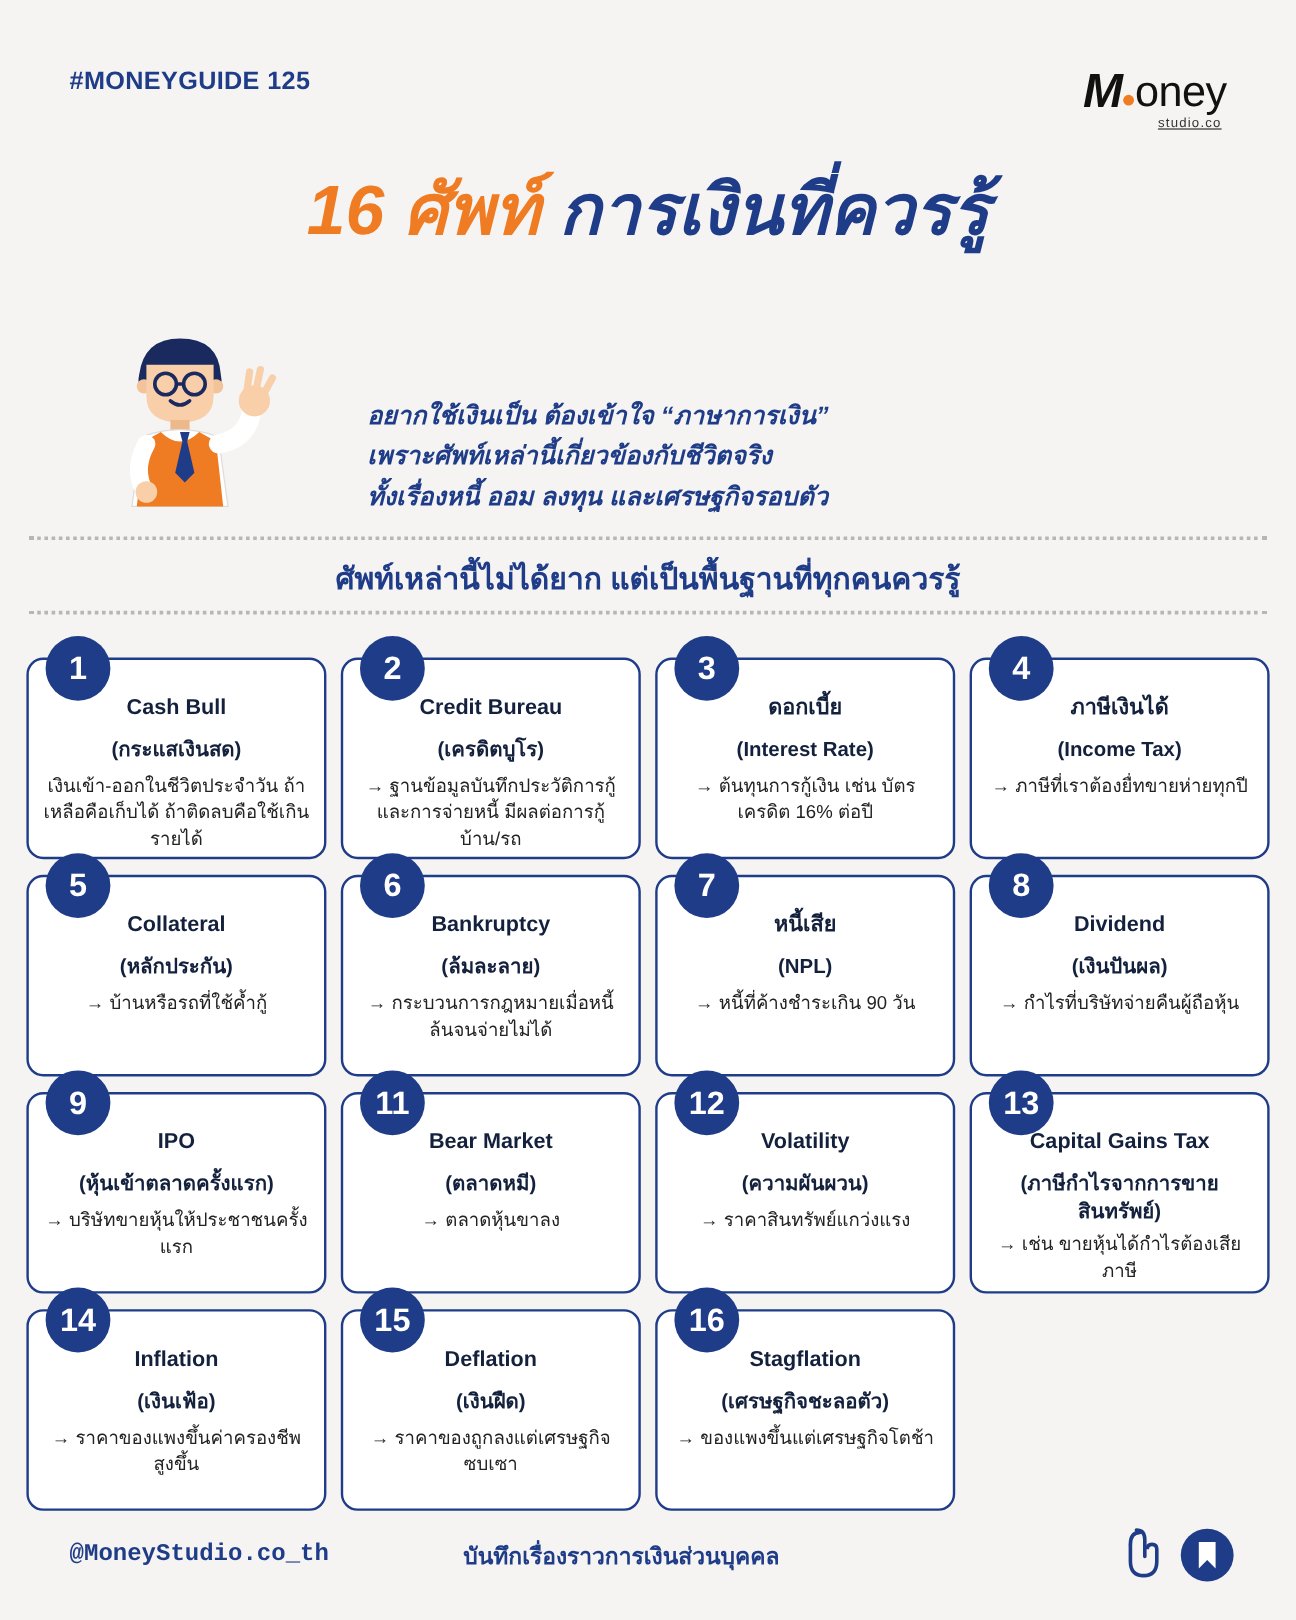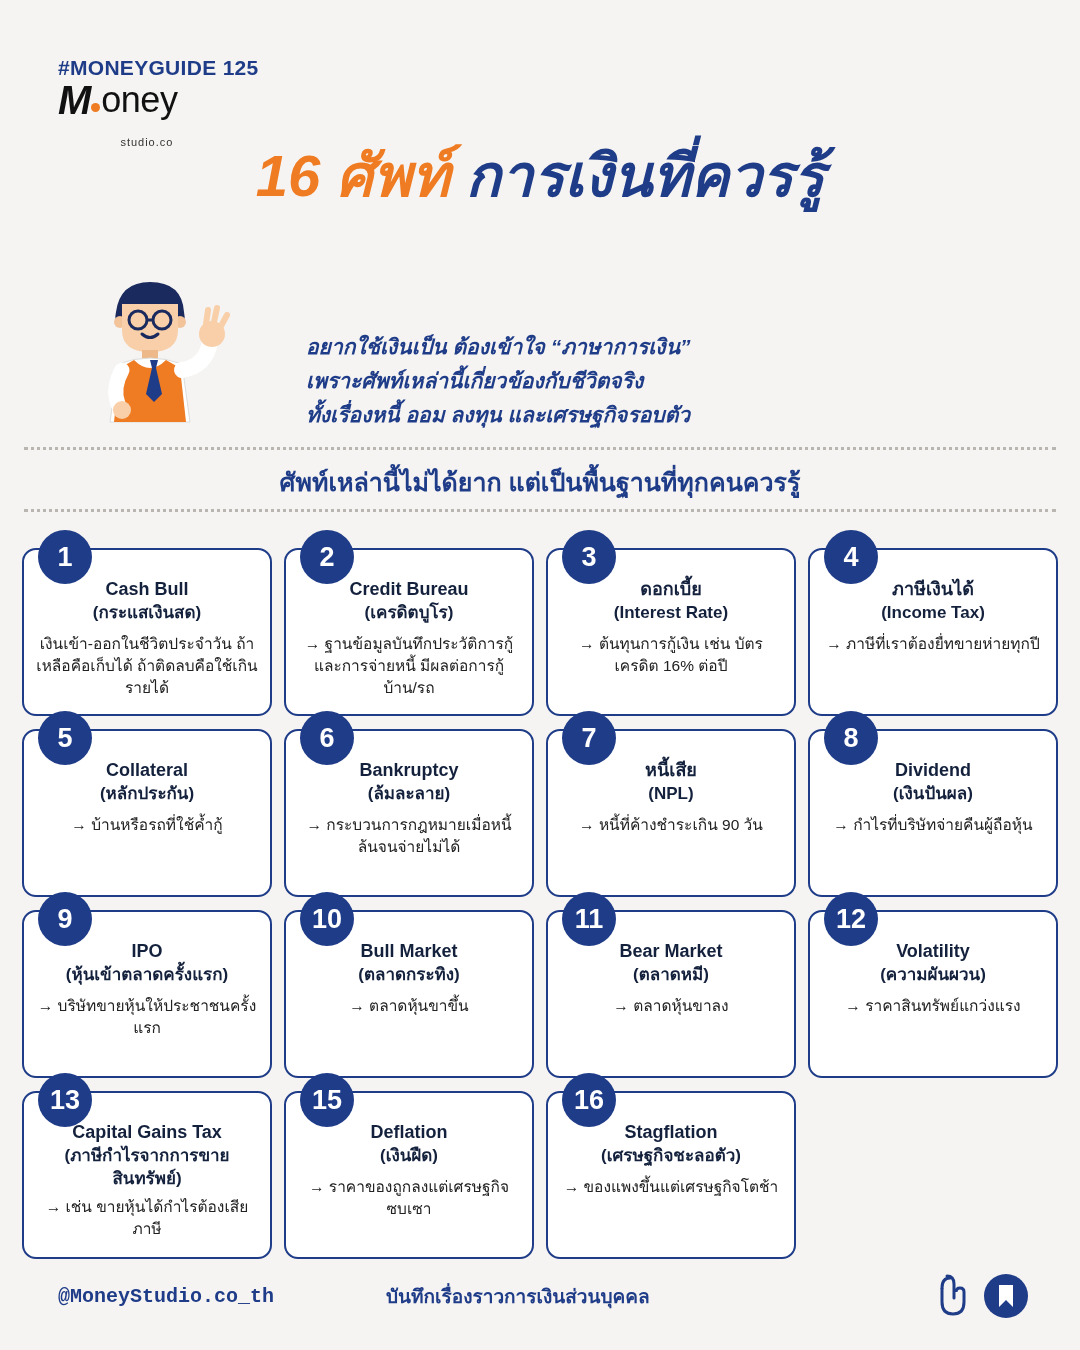--- a/index.html
+++ b/index.html
@@ -12,42 +12,43 @@
   .page {
     position: relative;
     width: 1080px; height: 1350px;
     background: #f5f4f2;
     padding: 0;
   }
 
   
   .top-bar {
     position: absolute; top: 56px; left: 58px; right: 58px;
-    display: flex; align-items: flex-start; justify-content: space-between; flex-direction: column;
+    display: flex; align-items: flex-start; justify-content: space-between;
   }
   .hashtag {
     font-size: 21px; font-weight: bold; color: #1f3c88;
     letter-spacing: 0.3px;
   }
   .logo { display: flex; flex-direction: column; align-items: flex-end; }
   .logo-row { display: flex; align-items: center; }
   .logo-m {
     font-size: 40px; font-weight: bold; font-style: italic;
     color: #111; line-height: 1; letter-spacing: -1px;
   }
   .logo-dot {
     width: 9px; height: 9px; border-radius: 50%;
     background: #ef7b22; margin: 14px 1px 0 1px;
   }
   .logo-text {
     font-size: 36px; color: #111; line-height: 1; letter-spacing: -0.5px;
   }
   .logo-sub {
-    font-size: 11px; color: #333; letter-spacing: 1px; margin-top: 16px;
+    font-size: 11px; color: #333; letter-spacing: 1px; margin-top: 1px;
     margin-right: 4px;
+    text-decoration: underline;
   }
 
   
   .title {
     position: absolute; top: 140px; left: 0; right: 0;
     text-align: center;
     font-size: 58px; font-weight: bold; font-style: italic;
     line-height: 1.25;
   }
   .title .num { color: #ef7b22; }
@@ -105,21 +106,21 @@
     display: flex; align-items: center; justify-content: center;
     font-size: 27px; font-weight: bold;
     padding: 0 10px;
   }
   .card-title {
     font-size: 18px; font-weight: bold; color: #14213d;
     line-height: 1.3;
   }
   .card-sub {
     font-size: 17px; font-weight: bold; color: #14213d;
-    line-height: 1.35; margin-top: 1px;
+    line-height: 1.35; margin-top: 13px;
   }
   .card-desc {
     font-size: 15.5px; color: #222; line-height: 1.42;
     margin-top: 8px;
   }
   .card.tall .card-desc { margin-top: 5px; }
 
   
   .footer {
     position: absolute; bottom: 30px; left: 58px; right: 52px;
@@ -262,26 +263,20 @@
       <div class="card-desc">→ กำไรที่บริษัทจ่ายคืนผู้ถือหุ้น</div>
     </div>
 
     <div class="card">
       <div class="badge">9</div>
       <div class="card-title">IPO</div>
       <div class="card-sub">(หุ้นเข้าตลาดครั้งแรก)</div>
       <div class="card-desc">→ บริษัทขายหุ้นให้ประชาชนครั้งแรก</div>
     </div>
 
-    <div class="card">
-      <div class="badge">10</div>
-      <div class="card-title">Bull Market</div>
-      <div class="card-sub">(ตลาดกระทิง)</div>
-      <div class="card-desc">→ ตลาดหุ้นขาขึ้น</div>
-    </div>
 
     <div class="card">
       <div class="badge">11</div>
       <div class="card-title">Bear Market</div>
       <div class="card-sub">(ตลาดหมี)</div>
       <div class="card-desc">→ ตลาดหุ้นขาลง</div>
     </div>
 
     <div class="card">
       <div class="badge">12</div>
@@ -290,20 +285,26 @@
       <div class="card-desc">→ ราคาสินทรัพย์แกว่งแรง</div>
     </div>
 
     <div class="card tall">
       <div class="badge">13</div>
       <div class="card-title">Capital Gains Tax</div>
       <div class="card-sub">(ภาษีกำไรจากการขายสินทรัพย์)</div>
       <div class="card-desc">→ เช่น ขายหุ้นได้กำไรต้องเสียภาษี</div>
     </div>
 
+    <div class="card">
+      <div class="badge">14</div>
+      <div class="card-title">Inflation</div>
+      <div class="card-sub">(เงินเฟ้อ)</div>
+      <div class="card-desc">→ ราคาของแพงขึ้นค่าครองชีพสูงขึ้น</div>
+    </div>
 
     <div class="card">
       <div class="badge">15</div>
       <div class="card-title">Deflation</div>
       <div class="card-sub">(เงินฝืด)</div>
       <div class="card-desc">→ ราคาของถูกลงแต่เศรษฐกิจซบเซา</div>
     </div>
 
     <div class="card">
       <div class="badge">16</div>

